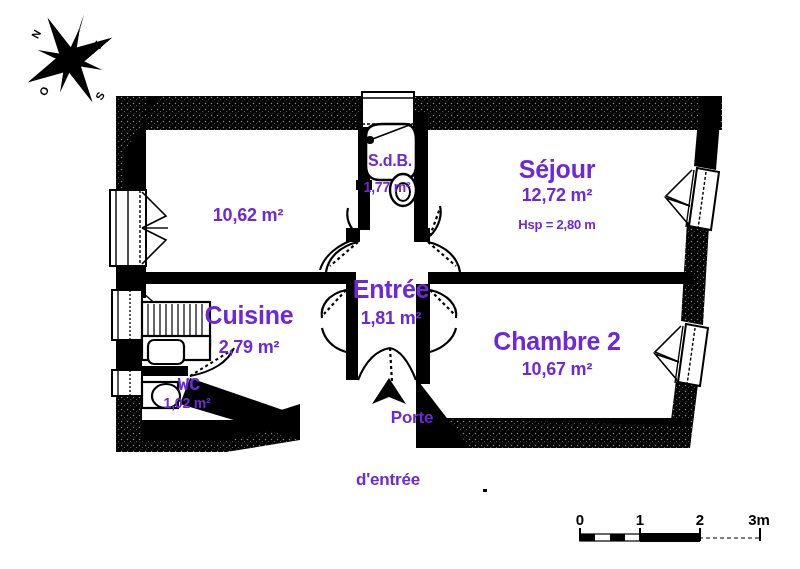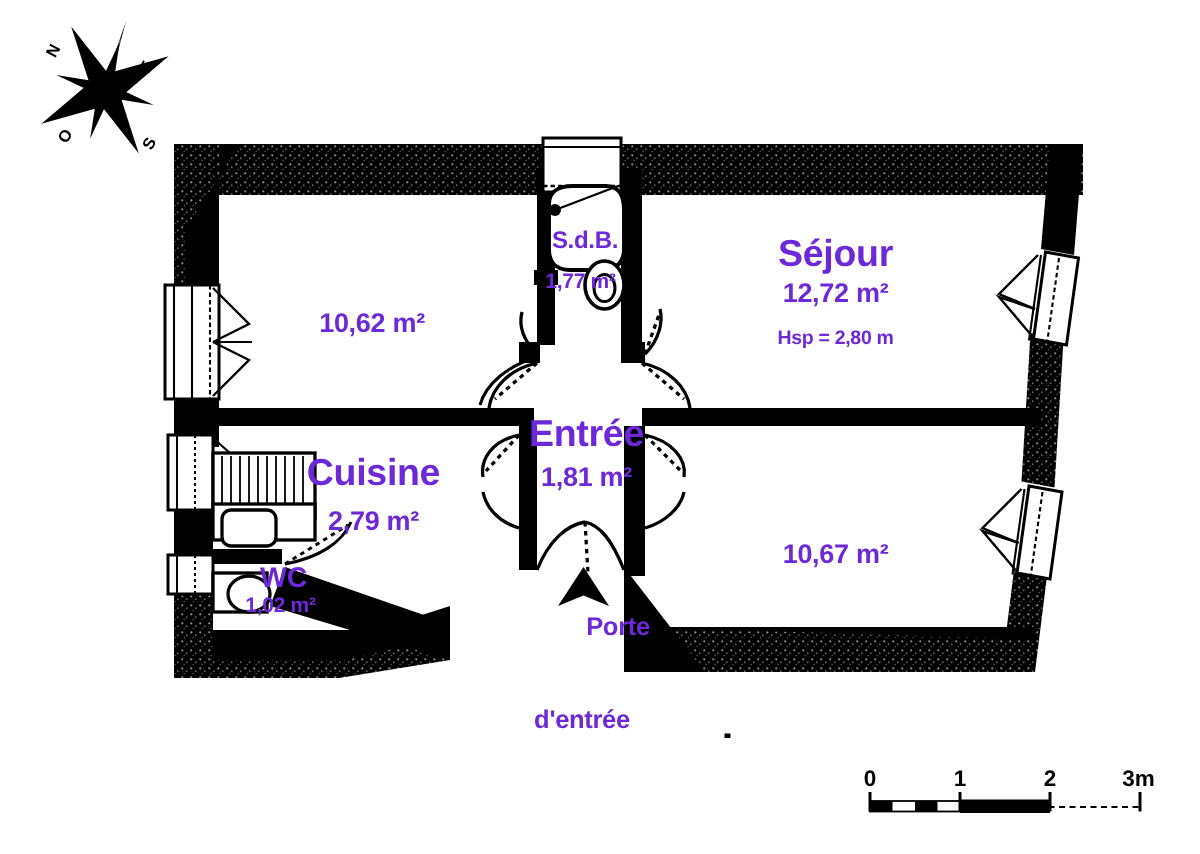--- a/index.html
+++ b/index.html
@@ -287,23 +287,24 @@
   <div class="lbl lbl-name" style="left:557px; top:155px;">Séjour</div>
   <div class="lbl lbl-area" style="left:557px; top:185px;">12,72 m²</div>
   <div class="lbl lbl-hsp" style="left:557px; top:218px;">Hsp = 2,80 m</div>
 
   <div class="lbl lbl-name" style="left:249px; top:289px;margin-top:12px;">Cuisine</div>
   <div class="lbl lbl-area" style="left:249px; top:337px;">2,79 m²</div>
 
   <div class="lbl lbl-name" style="left:391px; top:275px;">Entrée</div>
   <div class="lbl lbl-area" style="left:391px; top:308px;">1,81 m²</div>
 
+  <div class="lbl lbl-name" style="left:557px; top:327px;">Chambre 2</div>
   <div class="lbl lbl-area" style="left:557px; top:359px;">10,67 m²</div>
 
-  <div class="lbl lbl-small-name" style="left:189px; top:375px; font-size:19px;">WC</div>
+  <div class="lbl lbl-small-name" style="left:189px; top:375px; font-size:19px;font-family:Liberation Mono, monospace;">WC</div>
   <div class="lbl lbl-small-area" style="left:187px; top:396px;">1,02 m²</div>
 
   <div class="lbl lbl-door" style="left:412px; top:408px;">Porte</div>
   <div class="lbl lbl-door" style="left:388px; top:430px;margin-top:40px;">d'entrée</div>
 
   <span class="scale-num" style="left:580px; top:511px;">0</span>
   <span class="scale-num" style="left:640px; top:511px;">1</span>
   <span class="scale-num" style="left:700px; top:511px;">2</span>
   <span class="scale-num" style="left:759px; top:511px;">3m</span>
 

